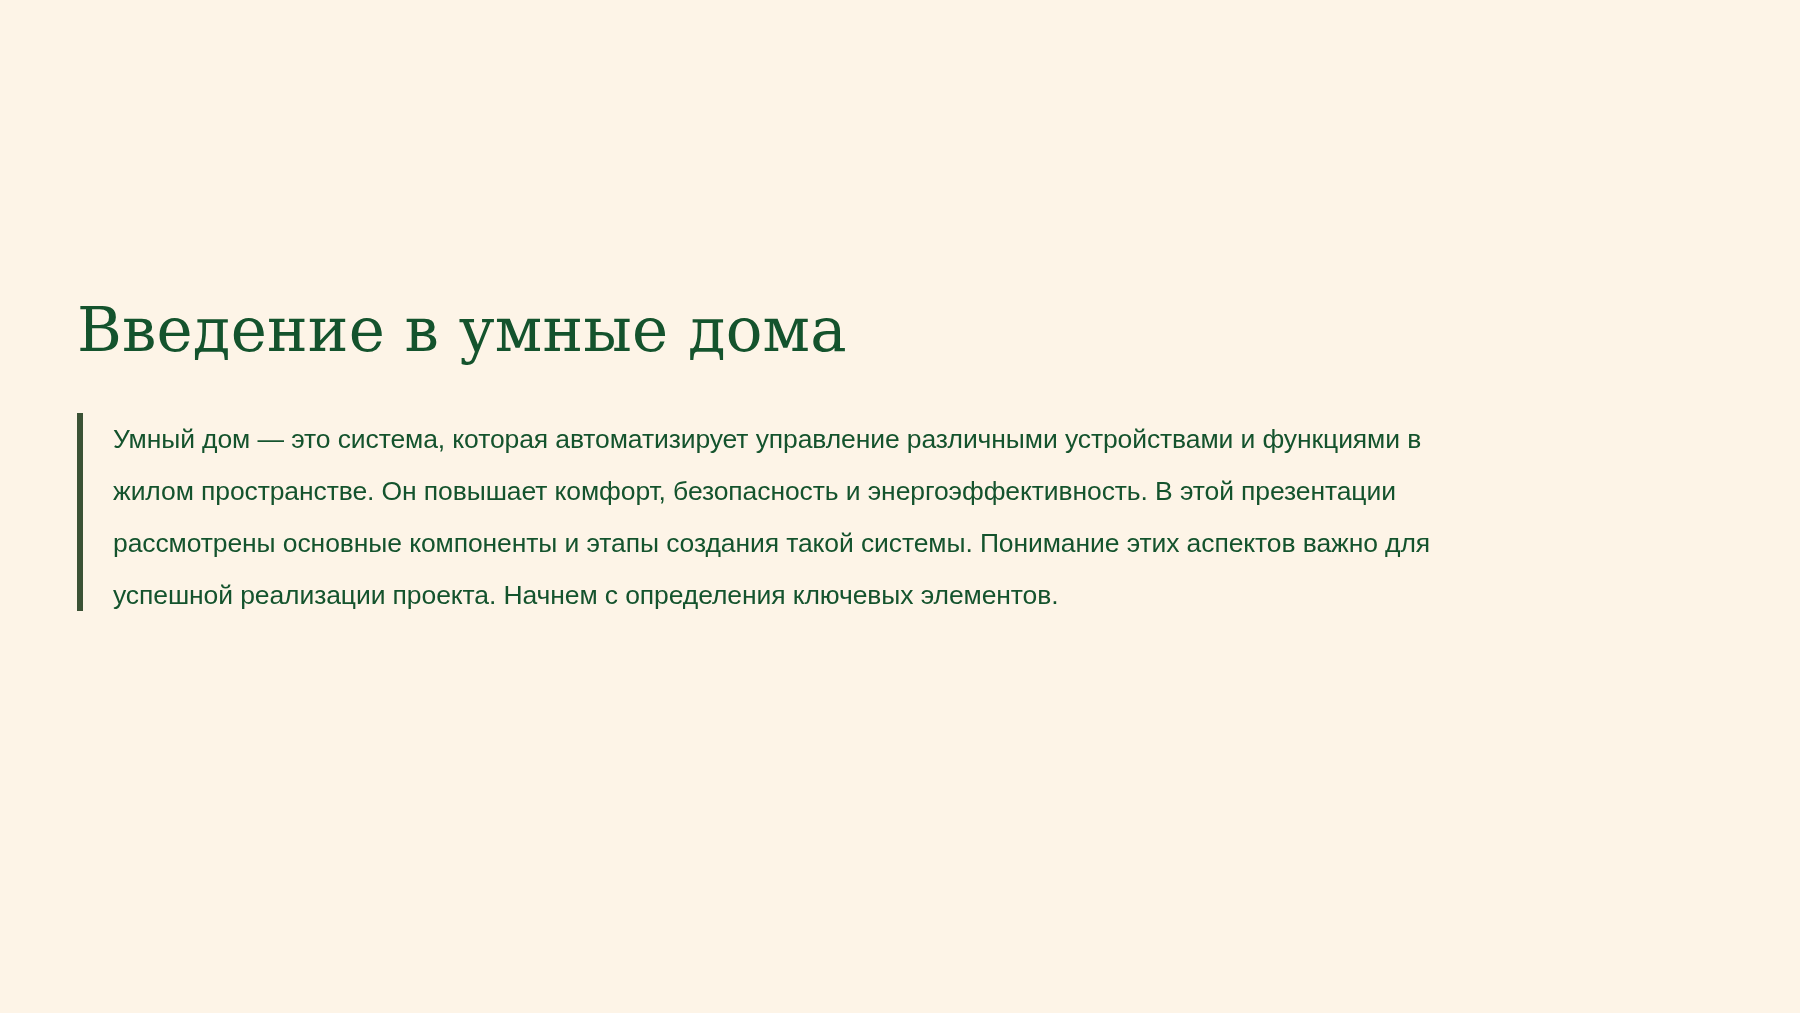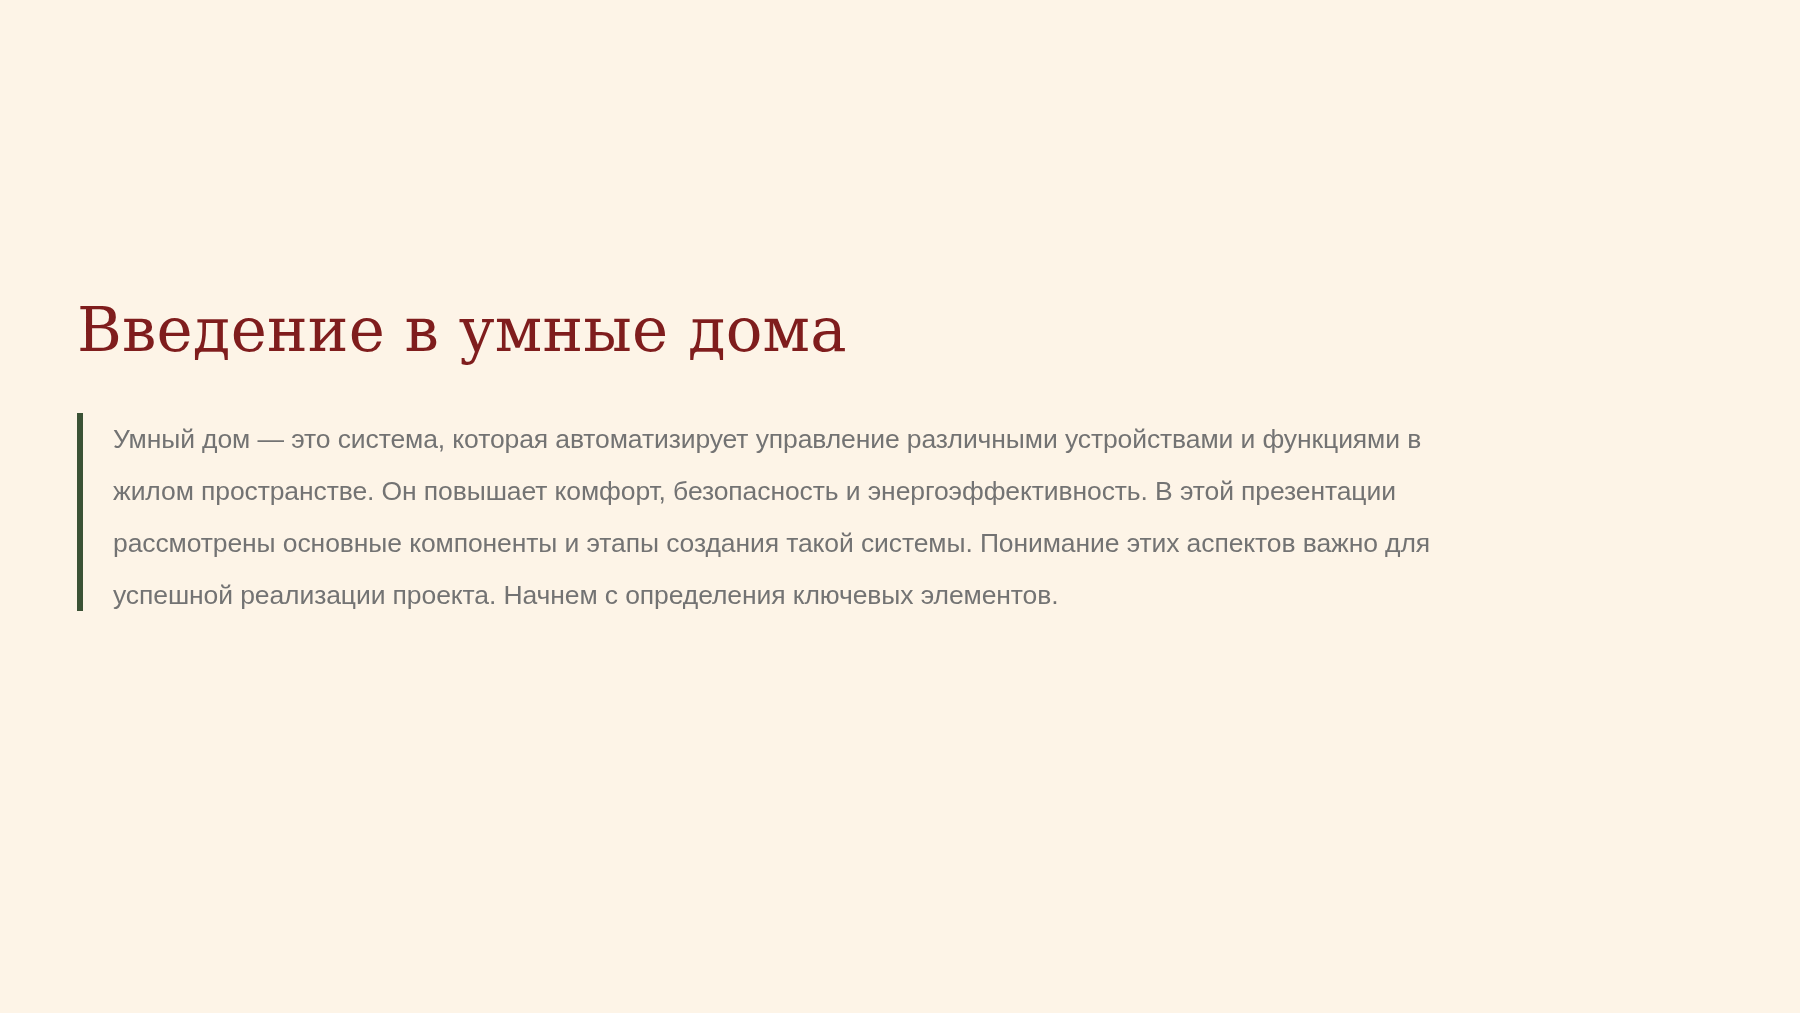--- a/index.html
+++ b/index.html
@@ -32,21 +32,21 @@
   }
 
   .slide-title {
     margin: 0;
     padding: 0;
     font-family: "DejaVu Serif", "Liberation Serif", serif;
     font-weight: 400;
     font-size: 61px;
     line-height: 1.1;
     letter-spacing: 0.2px;
-    color: #7f1d1d;
+    color: #14532d;
     white-space: nowrap;
   }
 
   .body-block {
     position: relative;
     margin-top: 50px;
     padding-left: 36px;
     min-height: 198px;
   }
 
@@ -59,21 +59,21 @@
     background: #3b5235;
   }
 
   .body-text {
     margin: 0;
     padding: 0;
     font-family: "Liberation Sans", "DejaVu Sans", sans-serif;
     font-weight: 400;
     font-size: 26.5px;
     line-height: 52px;
-    color: #737373;
+    color: #14532d;
     letter-spacing: -0.1px;
     width: 1366px;
     text-align: left;
   }
 </style>
 </head>
 <body>
 
 <div class="slide">
 

